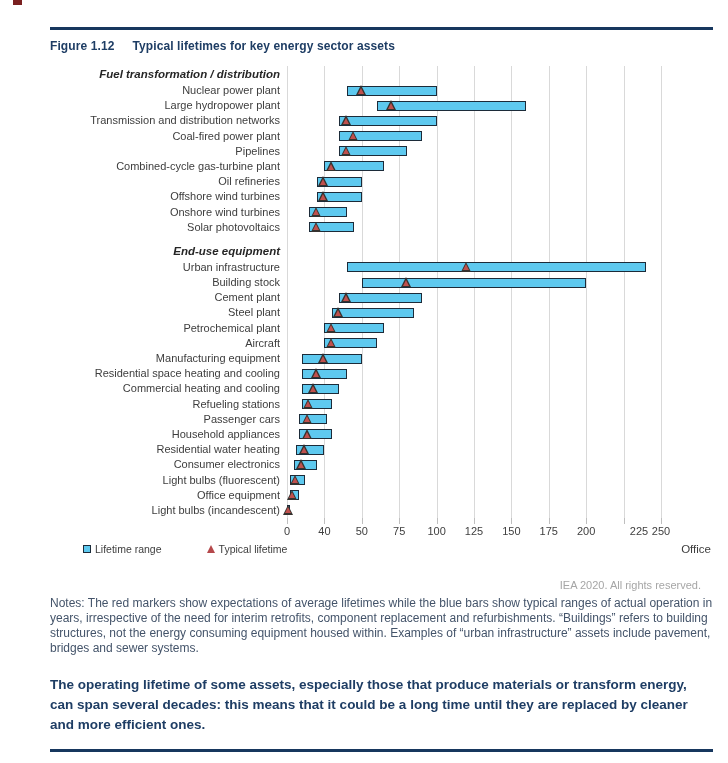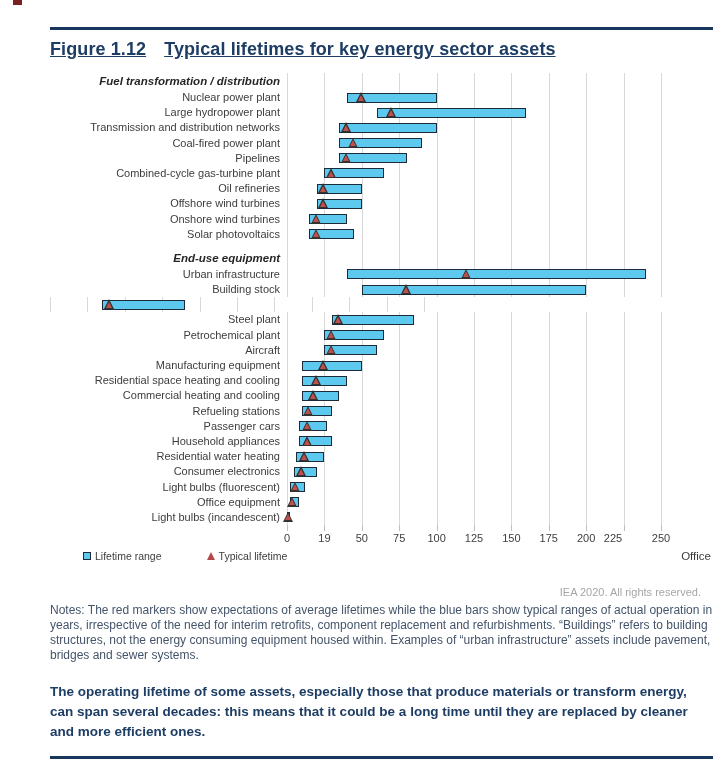--- a/index.html
+++ b/index.html
@@ -5,21 +5,21 @@
   * { box-sizing: border-box; margin: 0; padding: 0; }
   html,body { background:#ffffff; }
   body { font-family: "Liberation Sans", sans-serif; }
   .page { position:relative; width:728px; height:763px; background:#fff; overflow:hidden; }
   .corner-mark { position:absolute; left:13px; top:0; width:9px; height:5px; background:#7a2020; }
 
   .content { padding:0 15px 0 50px; }
   .rule { height:3px; background:#17375e; margin-top:27px; }
   .rule.bottom { height:3px; margin-top:14px; }
 
-  .fig-title { margin-top:9px; font-size:18px; font-weight:bold; color:#1e3d64; letter-spacing:.1px;text-decoration:underline; }
+  .fig-title { margin-top:9px; font-size:12px; font-weight:bold; color:#1e3d64; letter-spacing:.1px; }
   .fig-title .fig-label { margin-right:18px; }
 
   .chart { margin-top:13px; }
   .crow { display:flex; }
   .crow .row-label {
     width:237px; text-align:right; padding-right:7px;
     font-size:11px; color:#3d3d3d; line-height:15.2px; white-space:nowrap;
   }
   .crow.header .row-label { font-size:11.5px; font-weight:bold; font-style:italic; color:#262626; line-height:17px; }
   .track {
@@ -171,20 +171,21 @@
             </div>
           </div>
           <div class="crow item">
             <div class="row-label">Building stock</div>
             <div class="track">
               <div class="bar" style="left: 74.8px; width: 224.4px;"></div>
               <span class="marker" style="left: 113.68px;"></span>
             </div>
           </div>
           <div class="crow item">
+            <div class="row-label">Cement plant</div>
             <div class="track">
               <div class="bar" style="left: 52.36px; width: 82.28px;"></div>
               <span class="marker" style="left: 53.84px;"></span>
             </div>
           </div>
           <div class="crow item">
             <div class="row-label">Steel plant</div>
             <div class="track">
               <div class="bar" style="left: 44.88px; width: 82.28px;"></div>
               <span class="marker" style="left: 46.36px;"></span>
@@ -283,29 +284,29 @@
           </div>
         </div>
 
       <div class="tick-strip">
         <div class="spacer"></div>
         <div class="ticks"></div>
       </div>
 
       <div class="axis-numbers" id="axis-numbers">
           <span style="left: -20px;">0</span>
-          <span style="left: 17.4px;">19</span>
+          <span style="left: 17.4px;">40</span>
           <span style="left: 54.8px;">50</span>
           <span style="left: 92.2px;">75</span>
           <span style="left: 129.6px;">100</span>
           <span style="left: 167px;">125</span>
           <span style="left: 204.4px;">150</span>
           <span style="left: 241.8px;">175</span>
           <span style="left: 279.2px;">200</span>
-          <span style="left: 306px; text-align: center;">225</span>
+          <span style="left: 332px; text-align: center;">225</span>
           <span style="left: 354px;">250</span>
         </div>
 
       <div class="legend-row">
         <div class="legend">
           <div class="entry">
             <span class="sq"></span>
             <span class="lbl">Lifetime range</span>
           </div>
           <div class="entry">

